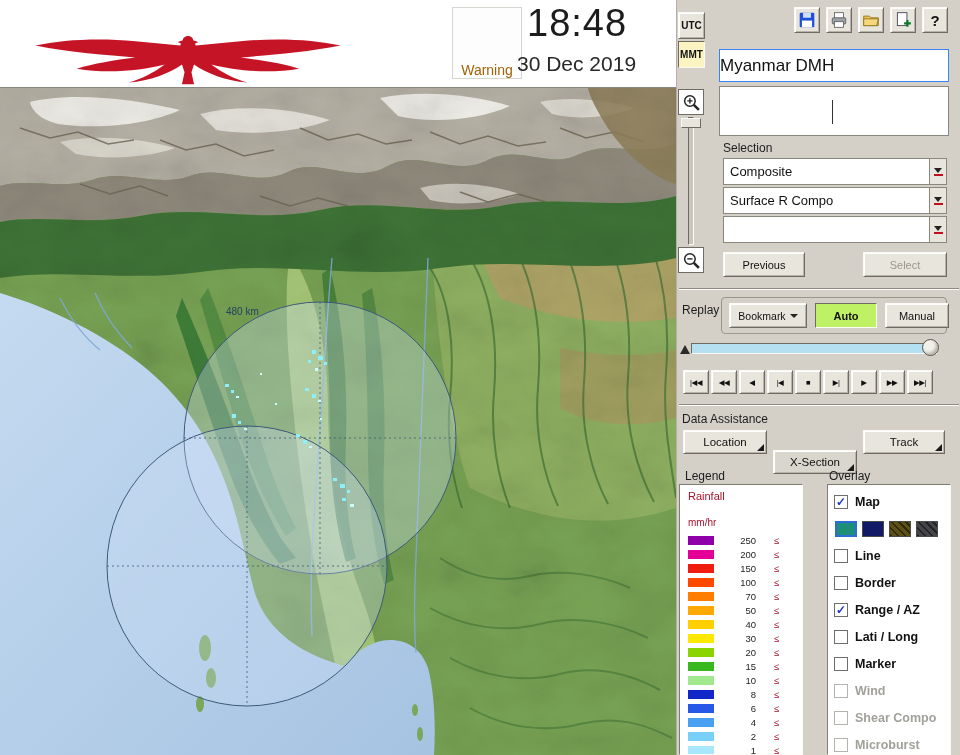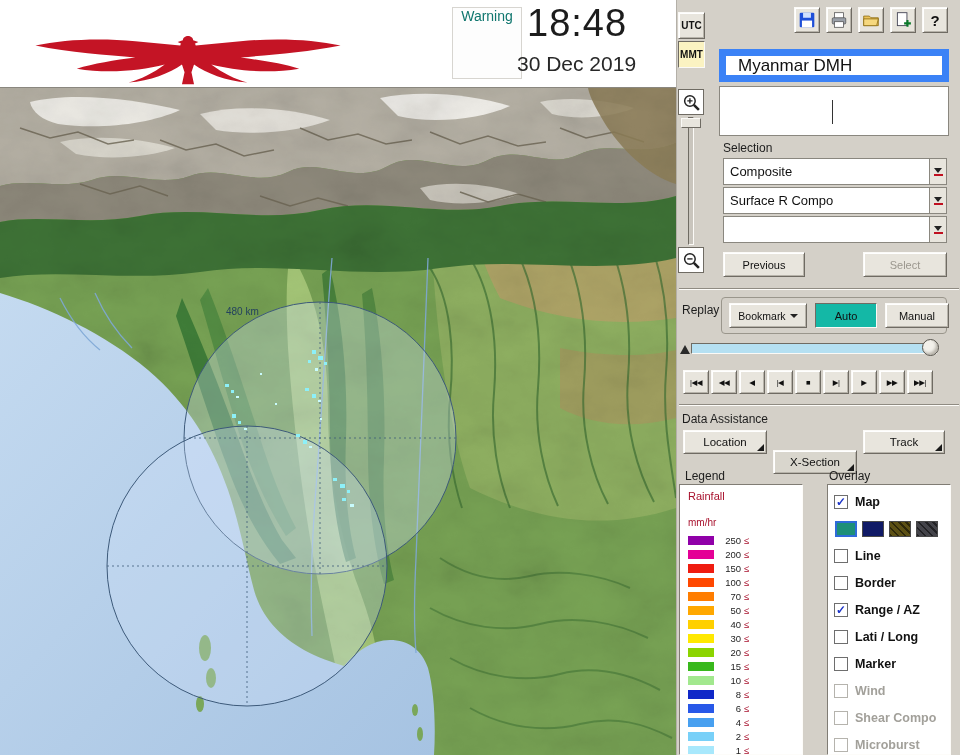--- a/index.html
+++ b/index.html
@@ -6,62 +6,62 @@
   html,body{width:960px;height:755px;overflow:hidden}
   body{font-family:"Liberation Sans",sans-serif;background:#fff}
   .app{position:relative;width:960px;height:755px;background:#d4d0c8;overflow:hidden}
 
   
   .header-left{position:absolute;left:0;top:0;width:676px;height:88px;background:#fff;border-bottom:1px solid #8a877f}
   .logo-title{position:absolute;left:8px;top:0px;font-family:"Liberation Serif",serif;font-weight:bold;font-size:41px;color:#c40f20;letter-spacing:1px}
   .logo-sub{position:absolute;left:196px;top:8px;color:#d01020;font-weight:bold;font-style:italic;font-size:13px;line-height:15px}
   .logo-sub .l2{letter-spacing:1px;word-spacing:5px;border-bottom:2px solid #d01020;padding-bottom:1px}
   .eagle{position:absolute;left:4px;top:36px;width:368px;height:50px}
-  .warning-box{position:absolute;left:452px;top:7px;width:70px;height:72px;background:#fdfdfd;border:1px solid #d7d5d0;display:flex;align-items:flex-start;justify-content:center;color:#0f766e;font-size:14px}
+  .warning-box{position:absolute;left:452px;top:7px;width:70px;height:72px;background:#fdfdfd;border:1px solid #d7d5d0;display:flex;align-items:flex-end;justify-content:center;color:#a16207;font-size:14px}
   .clock-time{position:absolute;left:527px;top:2px;font-size:38px;color:#1c1c1c;letter-spacing:1px}
   .clock-date{position:absolute;left:517px;top:52px;font-size:21px;color:#282828}
 
   
   .right{position:absolute;left:676px;top:0;width:284px;height:755px;background:#d4d0c8;overflow:hidden;border-left:1px solid #b4b0a8}
   .btn{display:flex;align-items:center;justify-content:center;background:#e8e5dd;border:1px solid;border-color:#fbfaf7 #6f6b63 #6f6b63 #fbfaf7;box-shadow:inset 1px 1px 0 #fff,inset -1px -1px 0 #b7b3aa;font-size:11px;color:#111;cursor:pointer}
   .abs{position:absolute}
   .tz-btn{left:1px;width:27px;height:27px;font-size:10px;font-weight:bold}
   .tz-utc{top:12px}
   .tz-mmt{top:41px;background:#fbf3c2;border-color:#6f6b63 #fbfaf7 #fbfaf7 #6f6b63;box-shadow:none}
   .toolbar{position:absolute;right:12px;top:7px;display:flex;gap:6px}
   .tool-btn{width:26px;height:26px}
-  .station-box{left:42px;top:49px;width:230px;height:33px;background:#fff;border:7px solid #3b82f6;font-size:17px;color:#111;display:flex;align-items:center;padding-left:12px}
+  .station-box{left:42px;top:49px;width:230px;height:33px;background:#fff;border:1px solid #3b82f6;font-size:17px;color:#111;display:flex;align-items:center;padding-left:0}
   .cmd-input{left:42px;top:86px;width:230px;height:50px;background:#fff;border:1px solid #8a877f}
   .caret{position:absolute;left:112px;top:13px;width:1px;height:24px;background:#333}
   .panel-label{font-size:12px;color:#1d1d1d}
   .dropdown{position:absolute;width:224px;height:27px;background:#fff;border:1px solid #8a877f;display:flex;align-items:center}
   .dd-val{flex:1;font-size:13px;color:#111;padding-left:6px;white-space:nowrap;overflow:hidden}
   .dd-btn{width:17px;height:100%;background:#e8e5dd;border-left:1px solid #8a877f;display:flex;flex-direction:column;align-items:center;justify-content:center;gap:1px;cursor:pointer}
   .dd-tri{width:0;height:0;border-left:4px solid transparent;border-right:4px solid transparent;border-top:5px solid #222}
   .dd-red{width:9px;height:2px;background:#c01020}
   .txt-disabled{color:#9b978e !important}
   .divider{position:absolute;left:2px;width:280px;height:2px;border-top:1px solid #8f8b82;border-bottom:1px solid #fdfcf9}
   .replay-frame{position:absolute;left:44px;top:297px;width:226px;height:37px;border:1px solid #9a968c;border-radius:4px}
-  .amber{background:#14b8a6;border-color:#6f6b63 #fbfaf7 #fbfaf7 #6f6b63;box-shadow:none;font-weight:normal}
+  .amber{background:#bef264;border-color:#6f6b63 #fbfaf7 #fbfaf7 #6f6b63;box-shadow:none;font-weight:bold}
   .slider-marker{position:absolute;left:3px;top:345px;width:0;height:0;border-left:5px solid transparent;border-right:5px solid transparent;border-bottom:9px solid #2a2a2a}
   .slider-track{position:absolute;left:14px;top:343px;width:246px;height:11px;background:#b5e0f2;border:1px solid;border-color:#6f6b63 #fbfaf7 #fbfaf7 #6f6b63}
   .slider-knob{position:absolute;left:245px;top:339px;width:17px;height:17px;border-radius:50%;background:#f2f0ea;border:1px solid #55524b;box-shadow:inset -2px -2px 3px #b7b3aa}
   .playback{position:absolute;left:6px;top:370px;display:flex;gap:2px}
   .pb-btn{width:26px;height:24px;font-size:7.5px;letter-spacing:-0.5px;display:flex;align-items:center;justify-content:center;background:#e8e5dd;border:1px solid;border-color:#fbfaf7 #6f6b63 #6f6b63 #fbfaf7;box-shadow:inset 1px 1px 0 #fff,inset -1px -1px 0 #b7b3aa;color:#111;cursor:pointer}
   .da-btn{height:24px;font-size:11.5px;position:absolute}
   .da-btn .corner{position:absolute;right:2px;bottom:2px;width:0;height:0;border-left:7px solid transparent;border-bottom:7px solid #1a1a1a}
   .pressed{background:#d9d6cd}
 
   
   .white-box{position:absolute;top:484px;width:124px;height:271px;background:#fff;border:1px solid;border-color:#807c74 #fdfcf9 #fdfcf9 #807c74;overflow:hidden}
   .legend-box{left:2px;padding:5px 0 0 8px}
   .lg-title{font-size:11px;color:#a8102c}
   .lg-unit{font-size:10px;color:#a8102c;margin-top:15px}
   .lg-rows{margin-top:5px}
-  .lg-row{display:flex;align-items:center;height:14px;gap:3px}
+  .lg-row{display:flex;align-items:center;height:14px;gap:18px}
   .lg-sw{width:26px;height:9px;display:inline-block}
   .lg-val{width:24px;text-align:right;font-size:9.5px;color:#1d1d1d}
   .lg-lte{font-size:9.5px;color:#a8102c}
   .overlay-box{left:150px;padding:3px 0 0 6px}
   .ov-row{display:flex;align-items:center;height:27px;gap:7px}
   .cb{width:14px;height:14px;background:#fff;border:1px solid #6e6e6e;font-size:12px;font-weight:bold;color:#1d35c8;line-height:12px;text-align:center;flex:none}
   .ov-label{font-size:12.5px;font-weight:bold;color:#111;white-space:nowrap}
   .ov-row.disabled .ov-label{color:#a2a09a}
   .ov-row.disabled .cb{border-color:#b5b3ad}
   .ov-styles{display:flex;align-items:center;height:27px;gap:5px;padding-left:1px}

